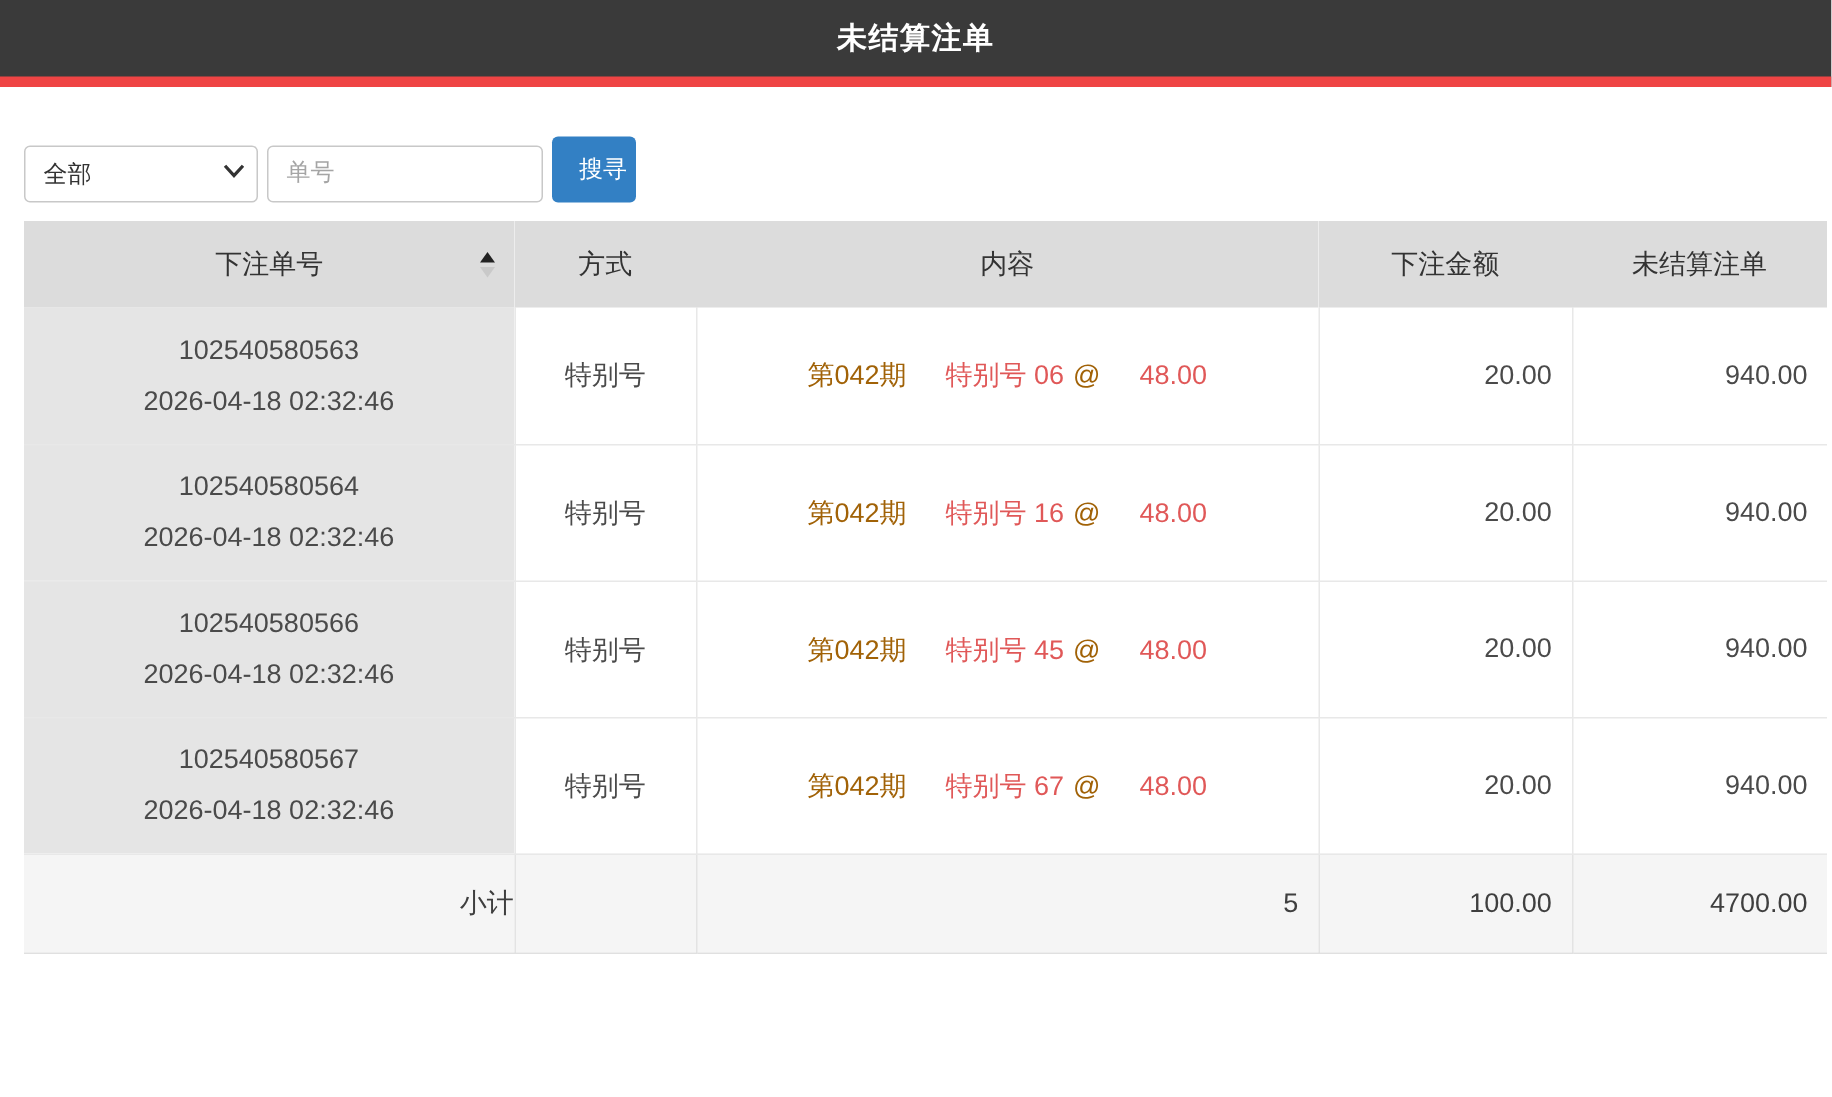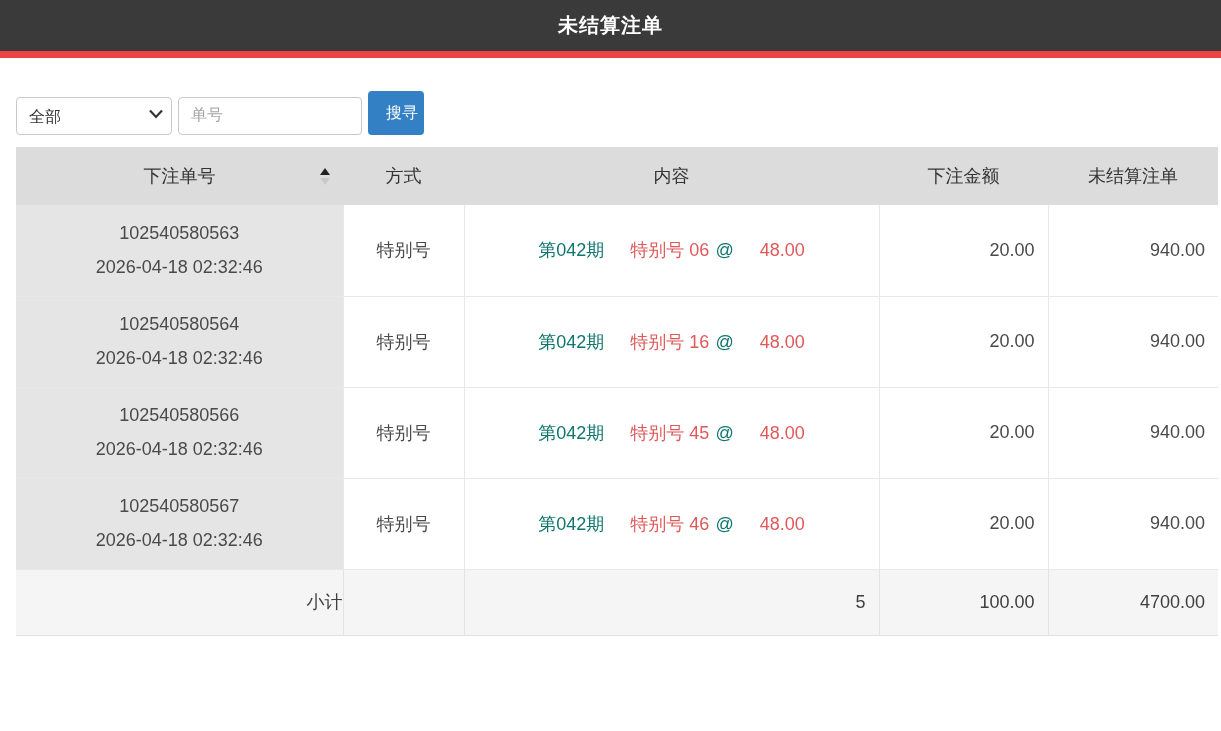--- a/index.html
+++ b/index.html
@@ -121,21 +121,21 @@
     border-right: 1px solid #e8e8e8;
     text-align: center;
     color: #4a4a4a;
     vertical-align: middle;
   }
   tbody td:last-child, tfoot td:last-child { border-right: none; }
   tbody td.sorted { background: #e5e5e5; }
   .order-id { margin-bottom: 13px; }
   .c-content span { margin: 0 3px; }
   .t-red { color: #e05858; padding-left: 20px; }
-  .t-dark { color: #0f766e; }
+  .t-dark { color: #a16207; }
   td.num {
     text-align: right;
     padding-right: 13px;
     margin-left: 20px;
   }
   tfoot td {
     height: 66px;
     background: #f5f5f5;
     border-right: 1px solid #e3e3e3;
     border-top: 1px solid #e0e0e0;
@@ -255,21 +255,21 @@
       <td class="num">20.00</td>
       <td class="num">940.00</td>
     </tr>
     <tr>
       <td class="sorted">
         <div class="order-id">102540580567</div>
         <div class="order-time">2026-04-18 02:32:46</div>
       </td>
       <td>特别号</td>
       <td class="c-content">
-        <span class="t-dark">第042期</span><span class="t-red">特别号 46</span><span class="t-dark">@</span><span class="t-red">48.00</span>
+        <span class="t-dark">第042期</span><span class="t-red">特别号 67</span><span class="t-dark">@</span><span class="t-red">48.00</span>
       </td>
       <td class="num">20.00</td>
       <td class="num">940.00</td>
     </tr>
   </tbody>
   <tfoot>
     <tr>
       <td>小计</td>
       <td></td>
       <td class="num">5</td>

